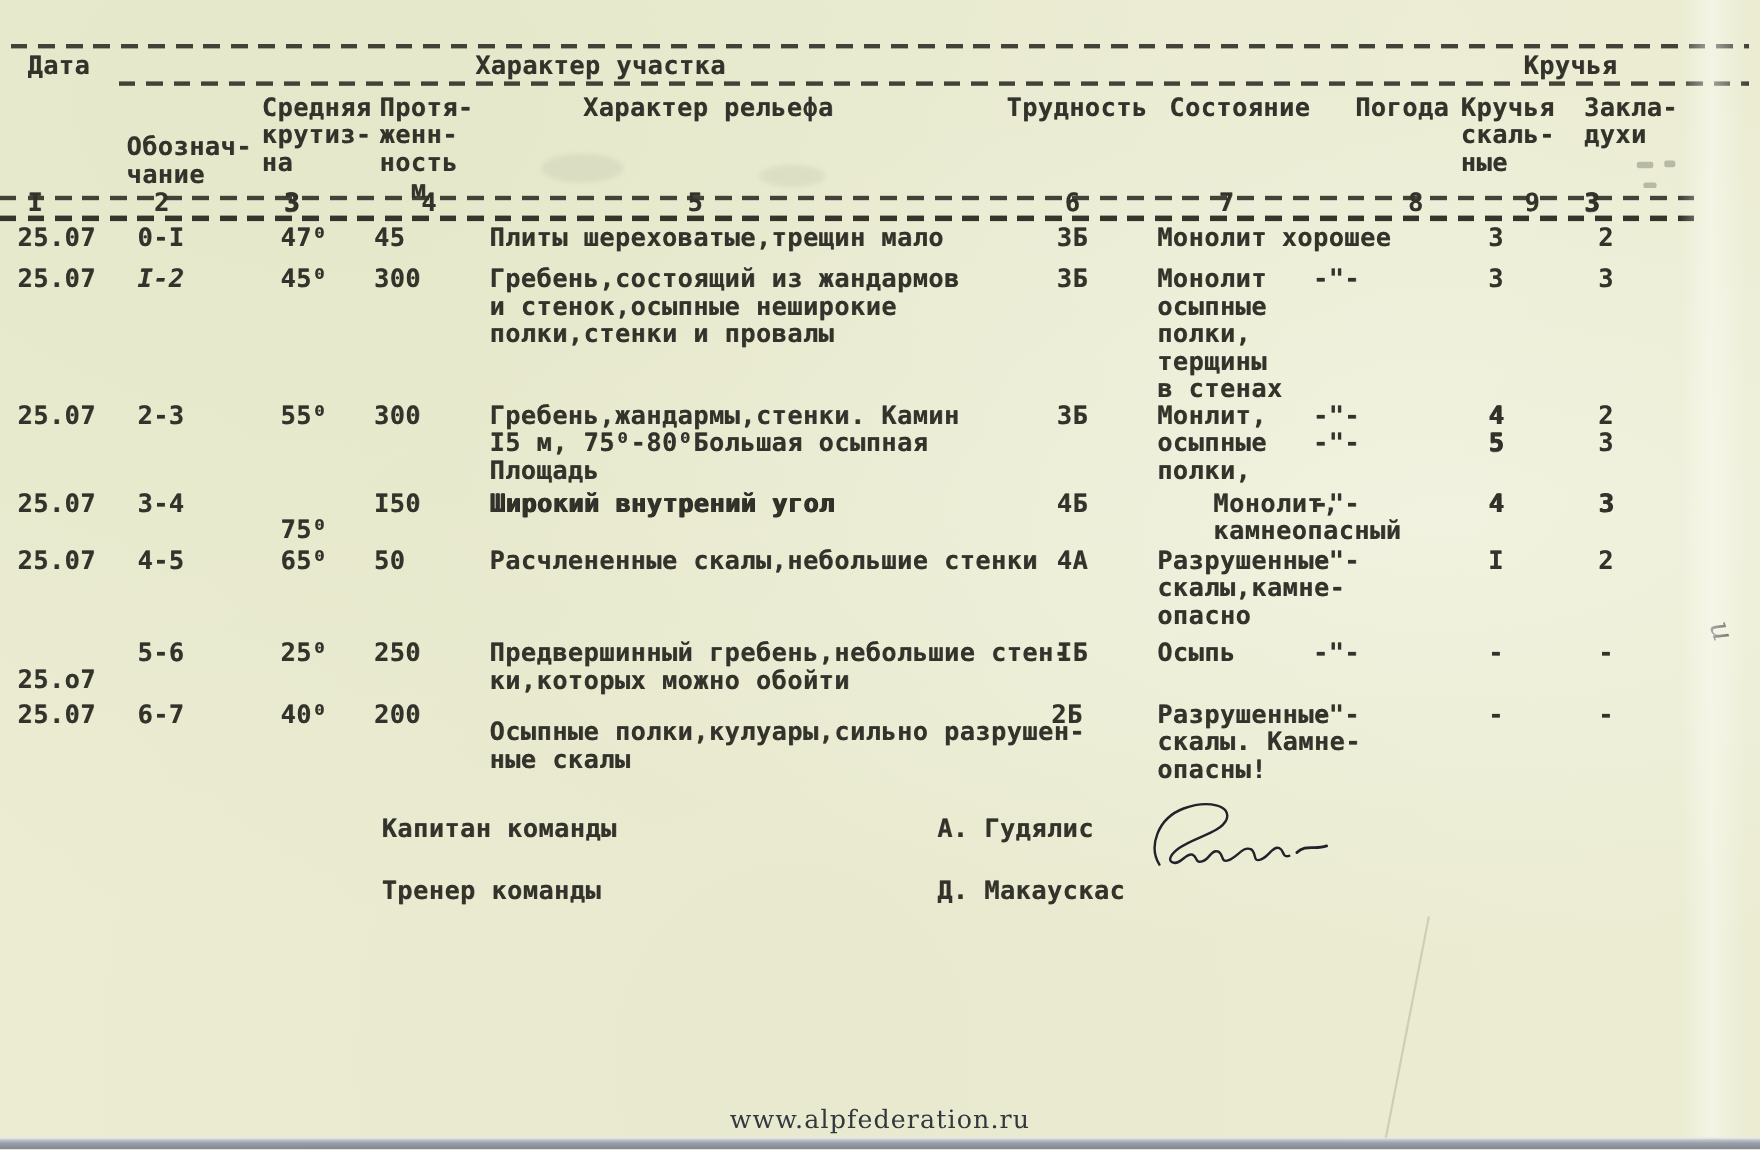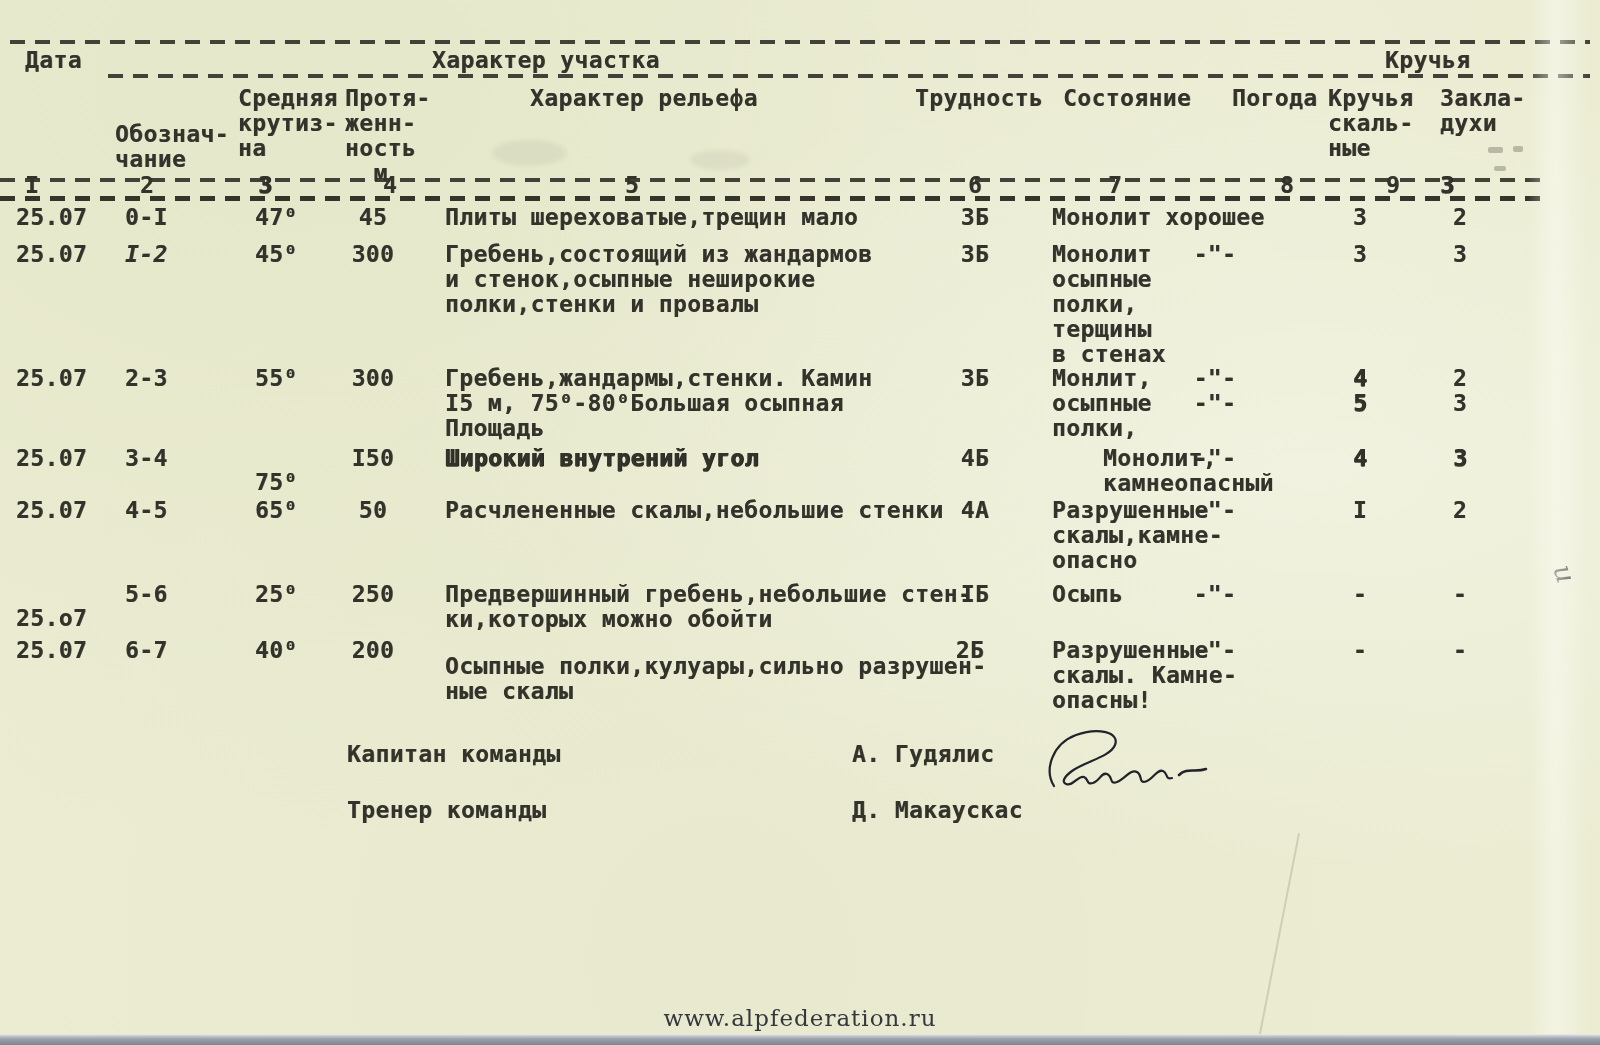--- a/index.html
+++ b/index.html
@@ -25,21 +25,21 @@
     letter-spacing:.4px;
     text-shadow:.4px 0 0 rgba(40,40,30,.55);
   }
   .dash{
     position:absolute;height:4px;
     background:repeating-linear-gradient(90deg,#2c2b23 0 15px,transparent 15px 25px);
     opacity:.88;
   }
   .dash.bold{height:5px;opacity:.95;}
   .center{text-align:center;}
-  .right{text-align:center;}
+  .right{text-align:left;}
   .overstruck{text-shadow:1.2px 0 0 #2c2b23, .5px .6px 0 rgba(44,43,35,.7);}
   .cell{position:absolute;}
   .crease{position:absolute;background:rgba(104,104,82,.22);}
   .fold{
     position:absolute;top:0;left:1528px;width:60px;height:1045px;
     background:linear-gradient(90deg,transparent,rgba(250,250,242,.55) 45%,rgba(235,236,214,0));
     pointer-events:none;
   }
   .smudge{position:absolute;background:#4a4a42;opacity:.32;border-radius:2px;}
   .blot{position:absolute;background:rgba(70,70,55,.07);border-radius:50%;filter:blur(2px);}

